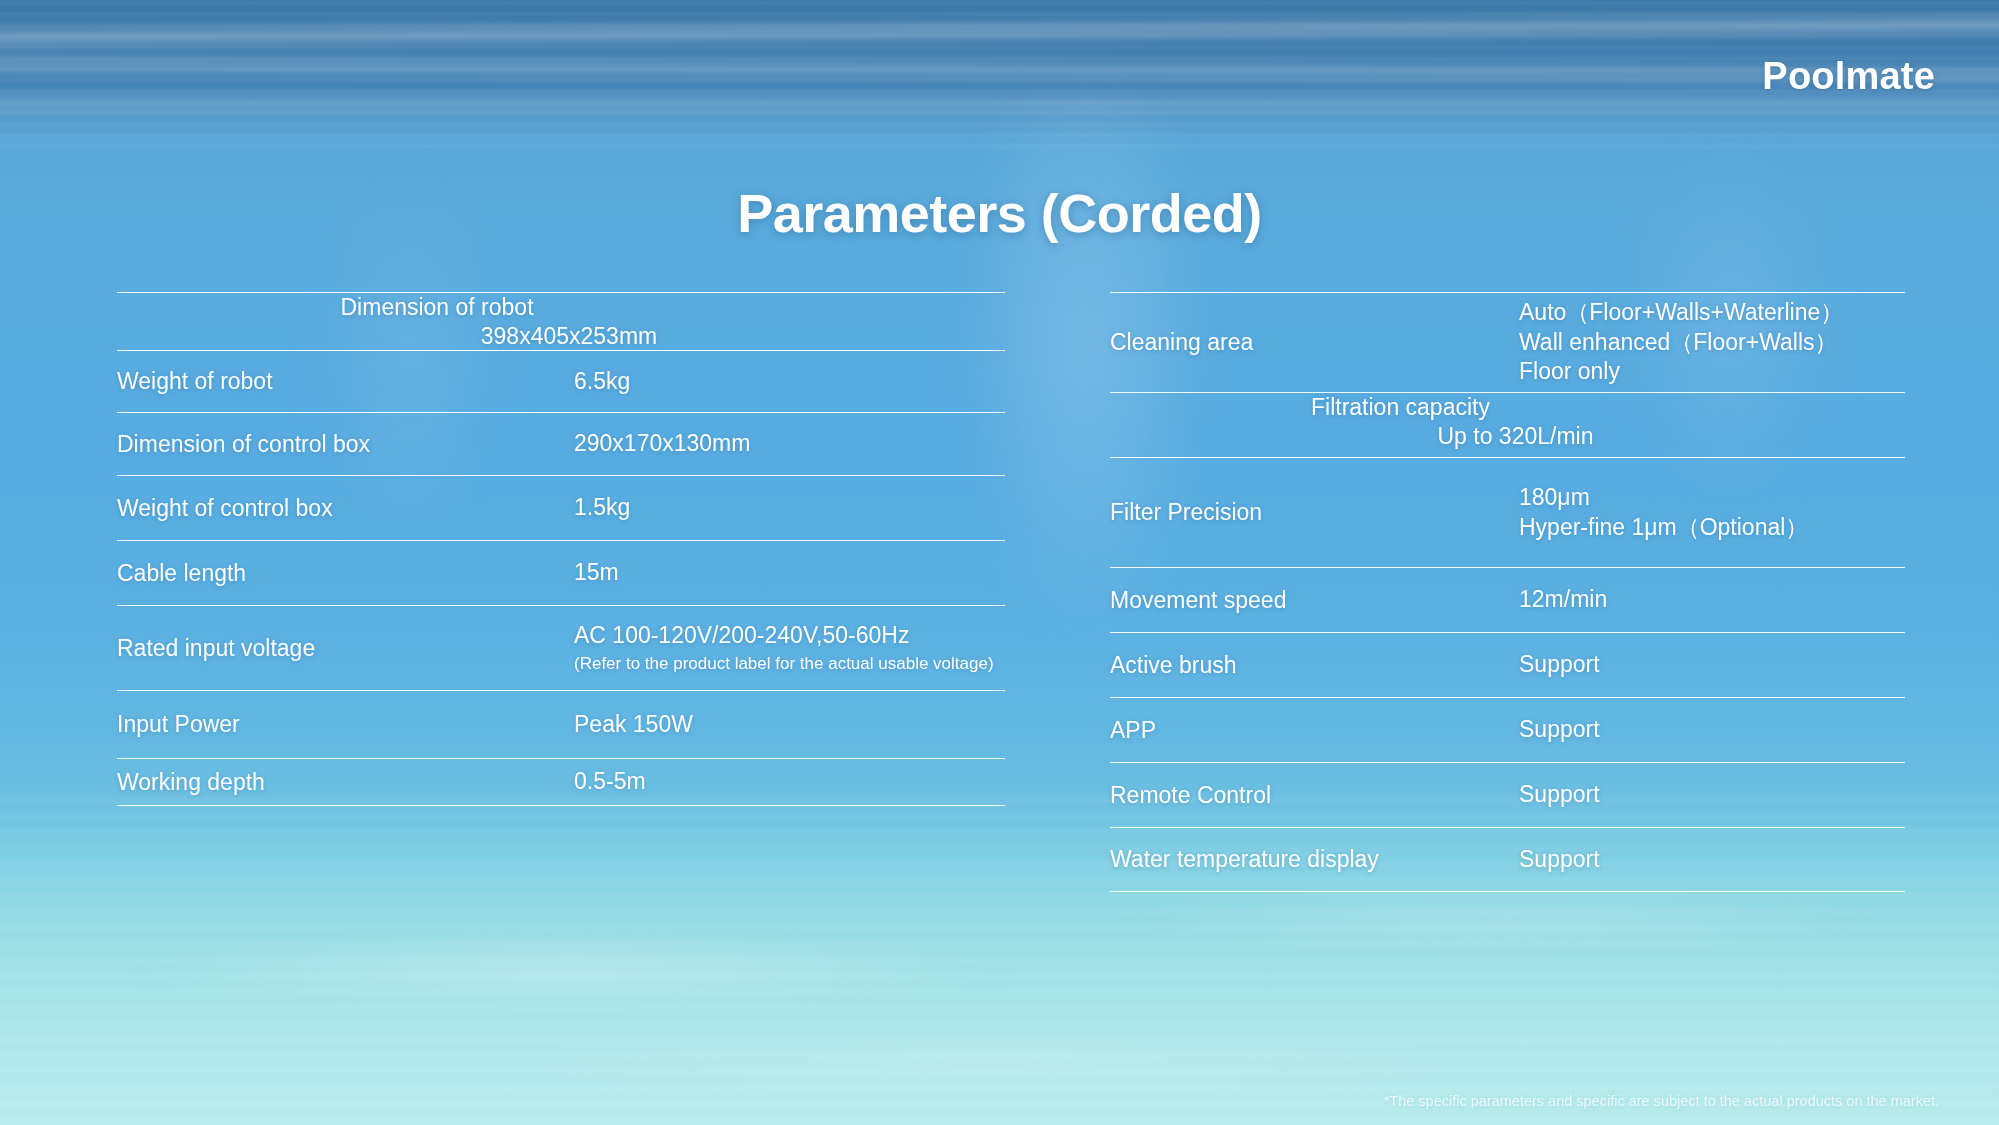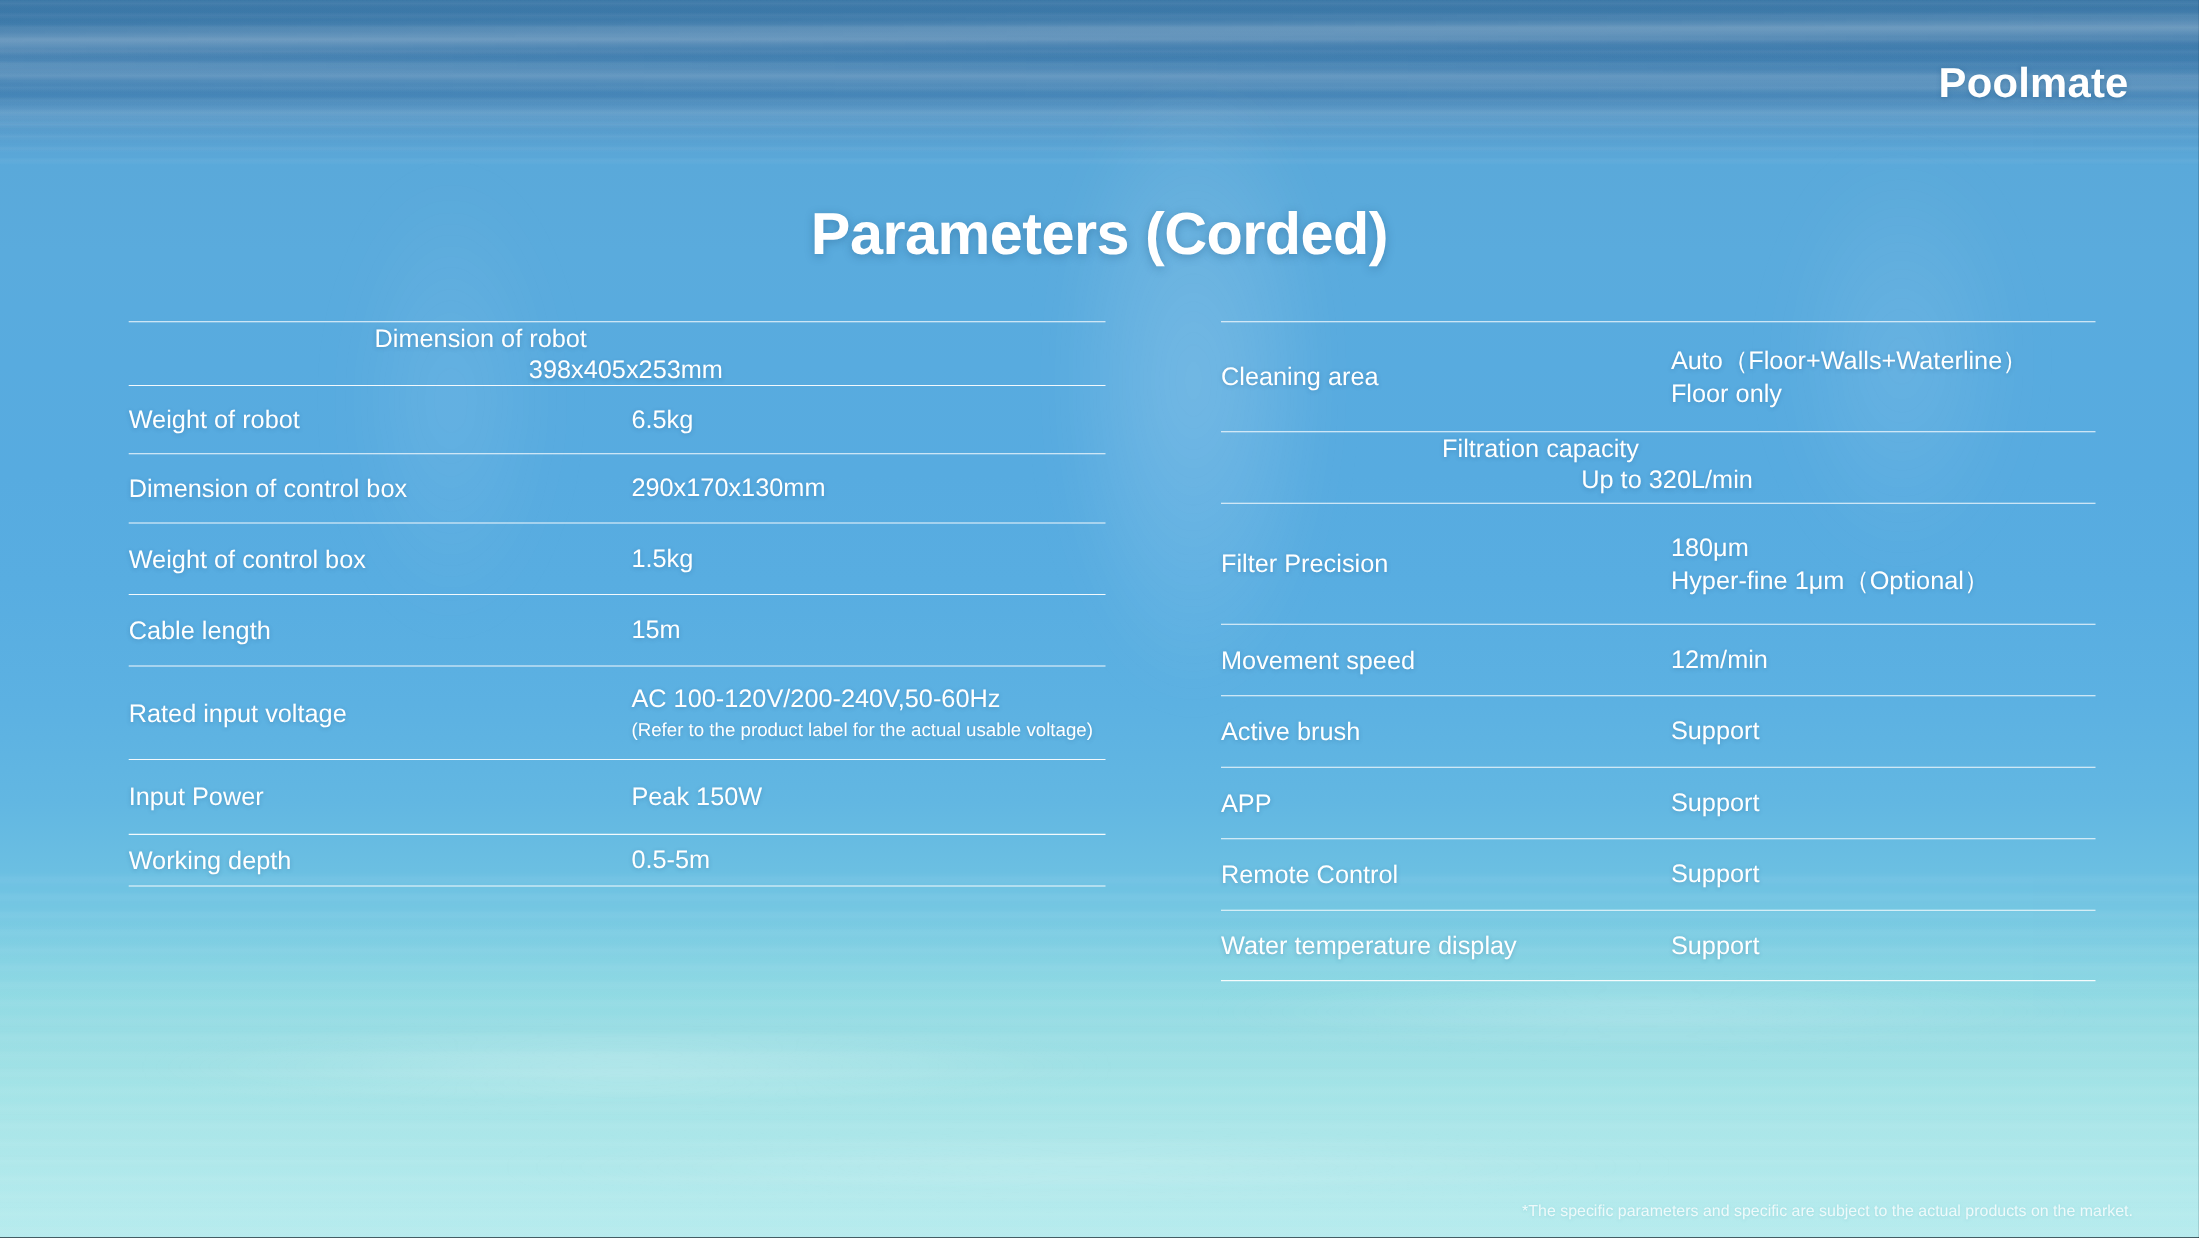--- a/index.html
+++ b/index.html
@@ -338,20 +338,21 @@
           <div class="spec-value">
             <span class="vline">0.5-5m</span>
           </div>
         </div>
       </div>
     <div class="table right" id="right-table">
         <div class="spec-row" style="height: 100px;">
           <div class="spec-label">Cleaning area</div>
           <div class="spec-value">
             <span class="vline">Auto（Floor+Walls+Waterline）</span>
+            <span class="vline">Wall enhanced（Floor+Walls）</span>
             <span class="vline">Floor only</span>
           </div>
         </div>
         <div class="spec-row" style="height: 65px; flex-direction: column;">
           <div class="spec-label">Filtration capacity</div>
           <div class="spec-value">
             <span class="vline">Up to 320L/min</span>
           </div>
         </div>
         <div class="spec-row" style="height: 110px;">

